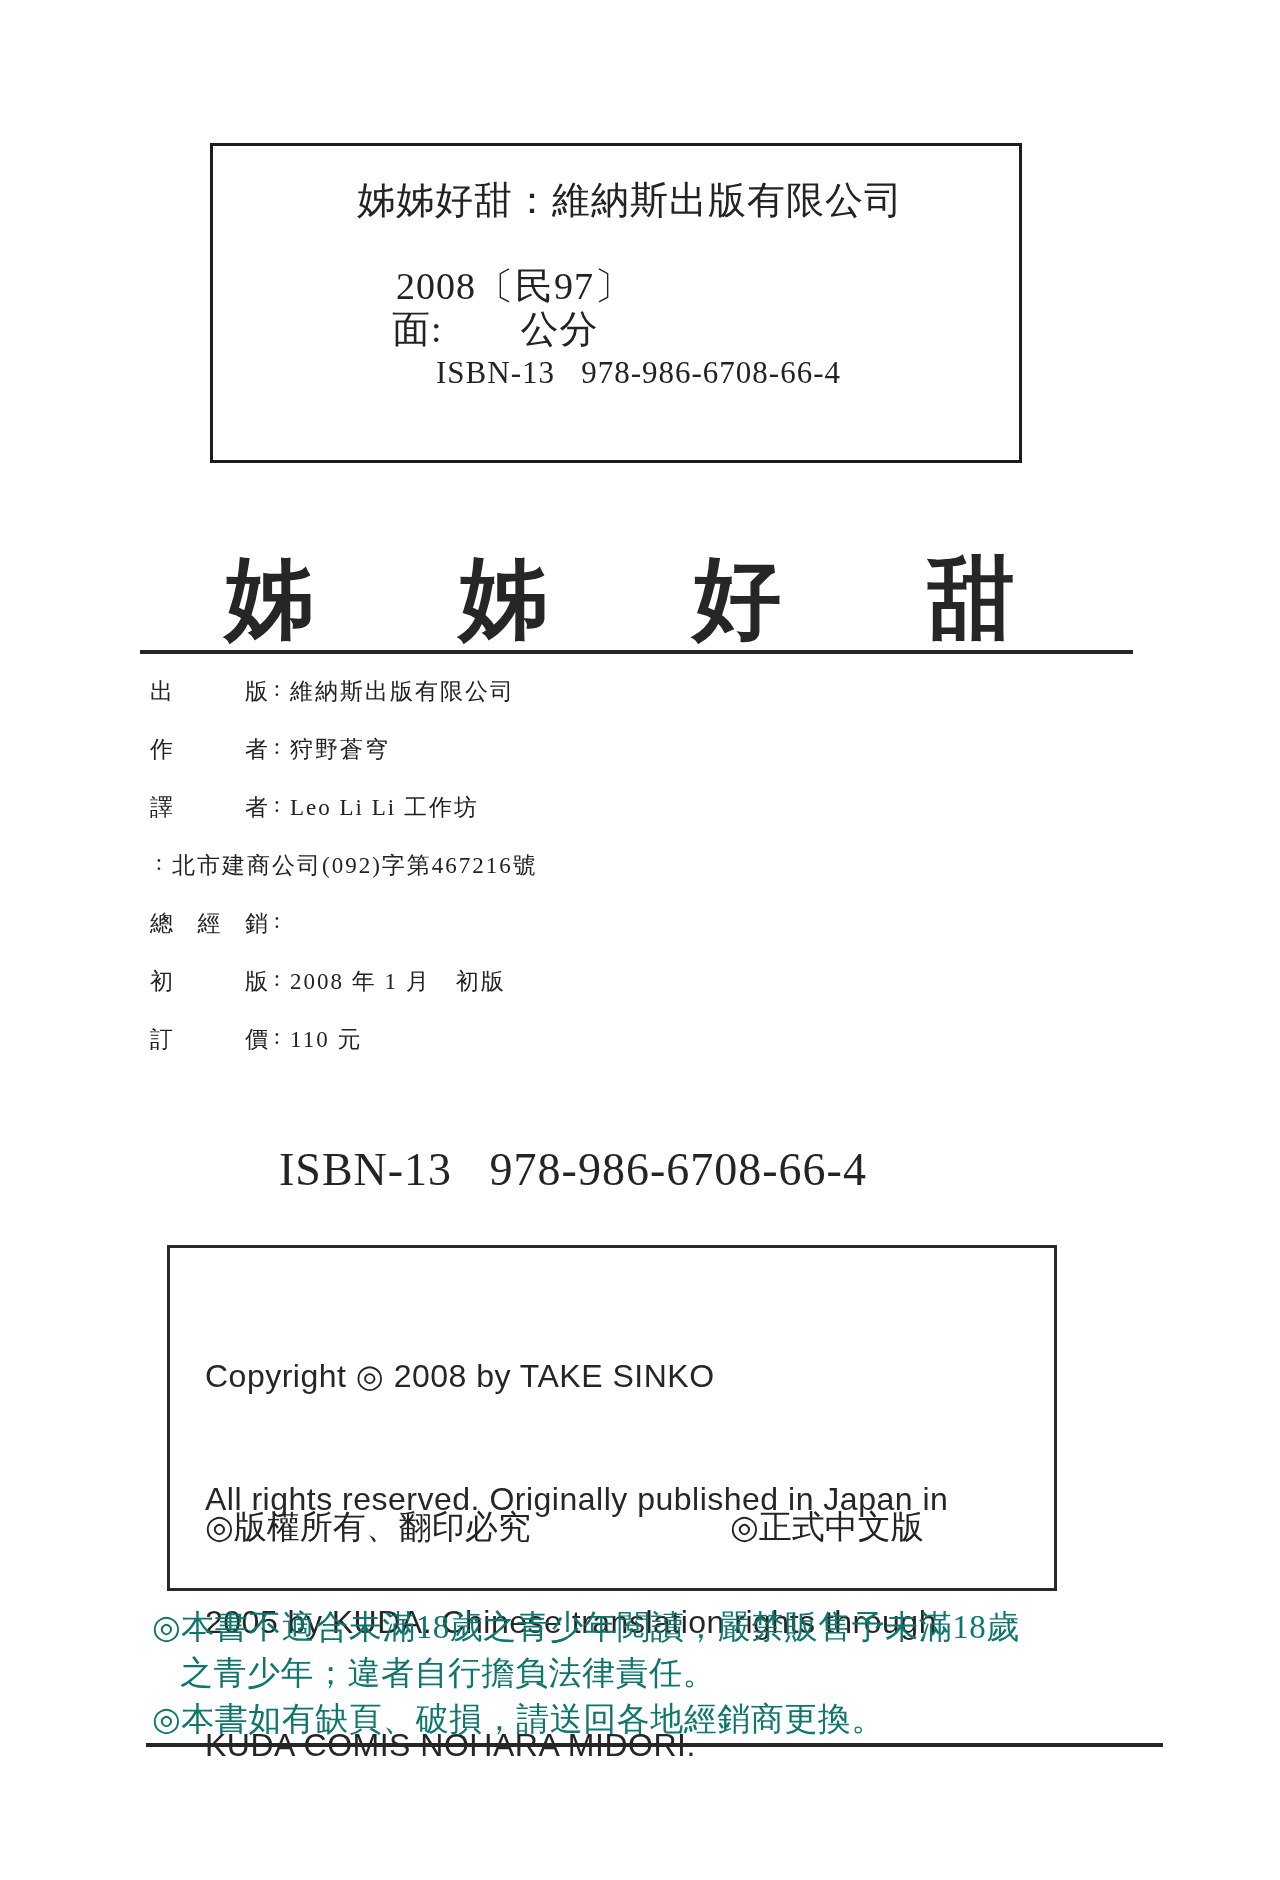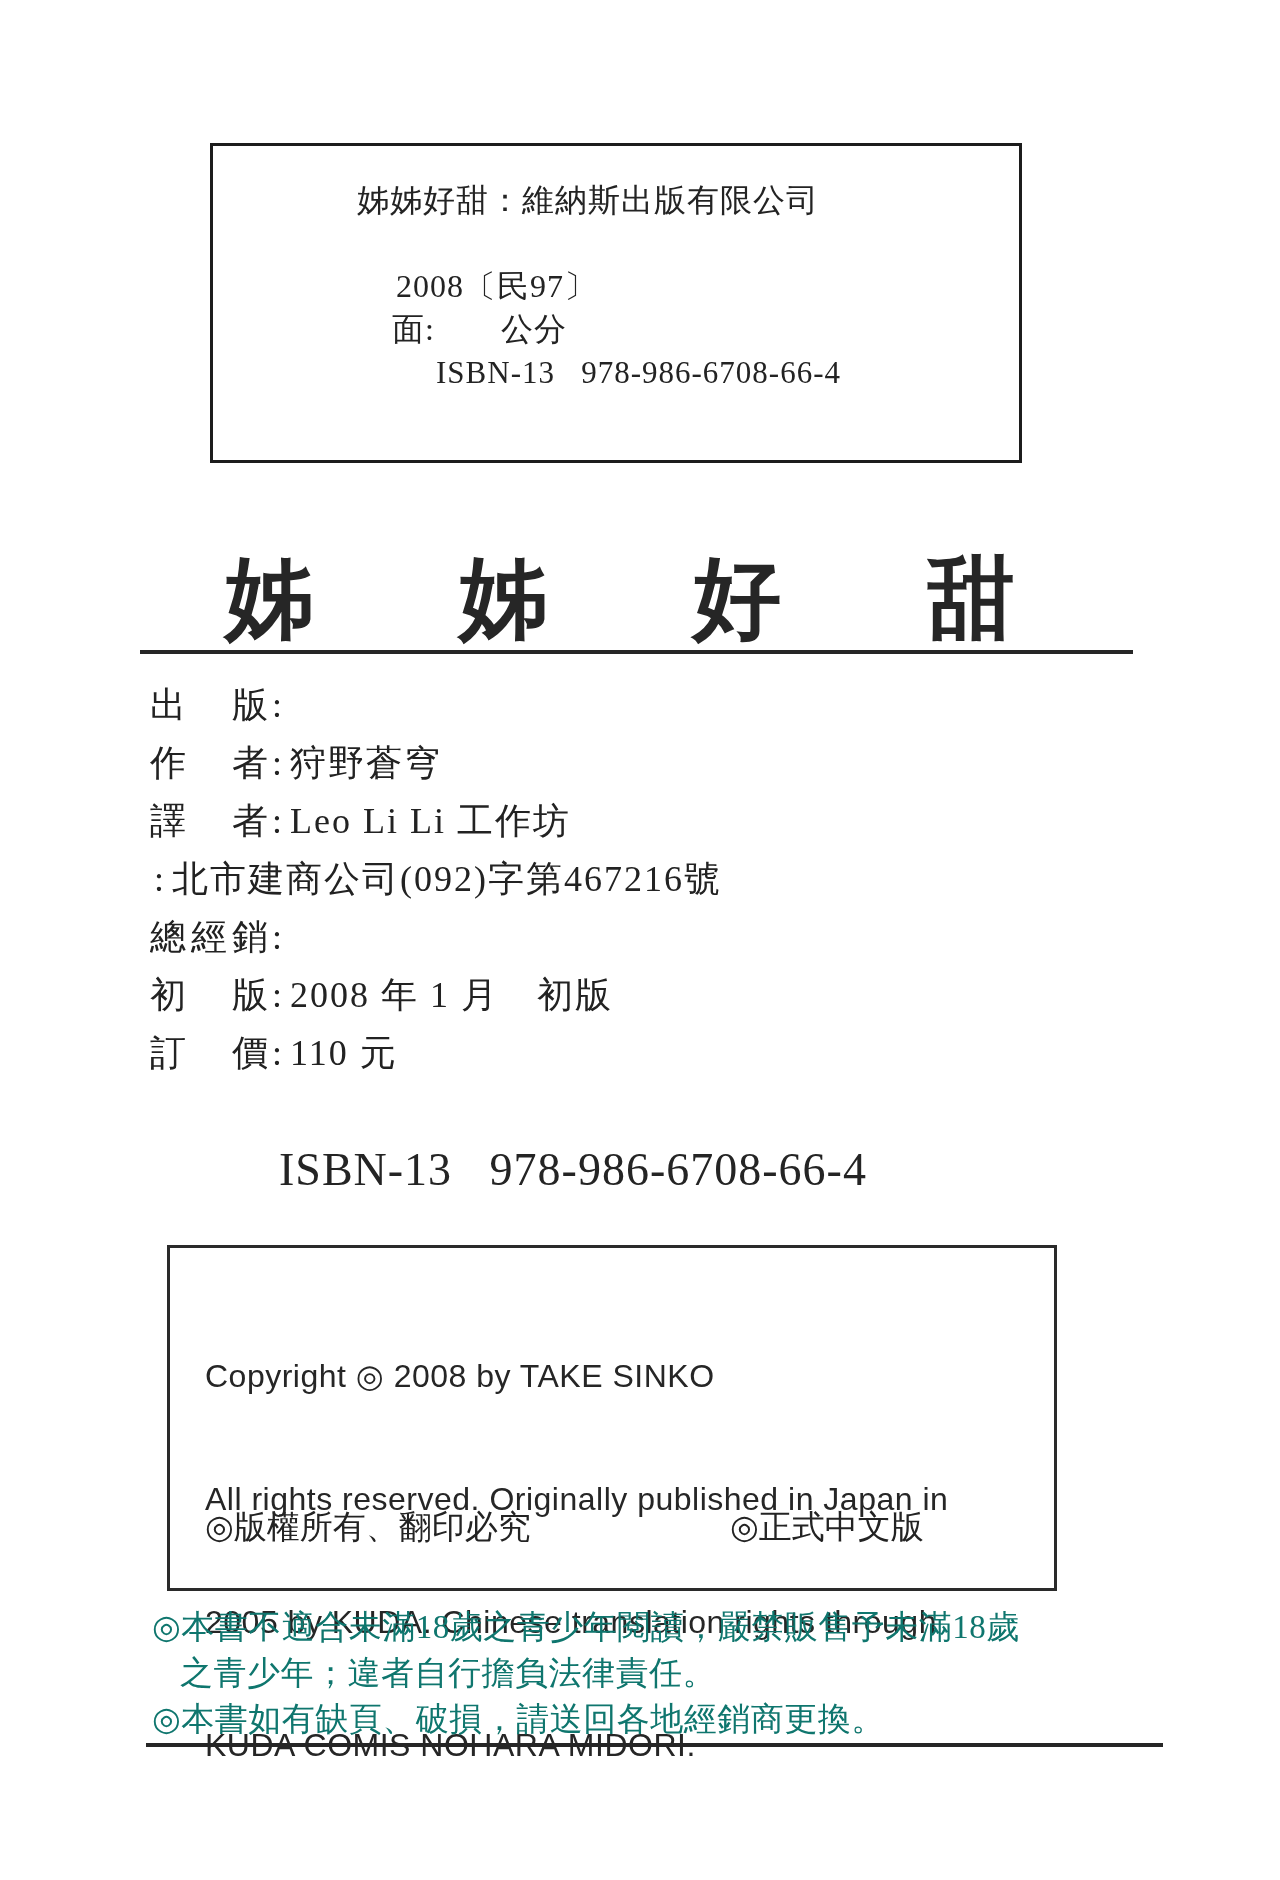--- a/index.html
+++ b/index.html
@@ -12,21 +12,21 @@
     font-family:"Liberation Serif","DejaVu Serif",serif;
     color:#1f1f1f;
   }
   
   .cip-box{
     position:absolute;left:210px;top:143px;width:812px;height:320px;
     border:3px solid #1c1c1c;box-sizing:border-box;
   }
   .cip-line{
     position:absolute;
-    font-size:32px;line-height:43px;letter-spacing:1px;
+    font-size:38px;line-height:43px;letter-spacing:1px;
     white-space:pre;color:#232323;
   }
   .cip-l0{left:144px;top:33px;}
   .cip-l1{left:144px;top:76px;}
   .cip-l2{left:183px;top:119px;}
   .cip-l3{left:179px;top:162px;}
   .cip-l4{left:223px;top:205px;font-size:31px;}
   
   .title-row{
     position:absolute;left:225px;top:548px;width:790px;height:100px;
@@ -37,22 +37,22 @@
     font-family:"Liberation Serif","DejaVu Serif",serif;
     transform:scaleY(1.02);
   }
   .title-rule{
     position:absolute;left:140px;top:650px;width:993px;height:4px;
     background:#262626;
   }
   
   .pub-list{position:absolute;left:150px;top:676px;width:840px;}
   .pub-row{
-    display:flex;align-items:center;height:58px;
-    font-size:36px;color:#222;
+    display:flex;height:58px;
+    font-size:23px;color:#222;
   }
   .pub-label{
     width:118px;display:inline-block;
     text-align:justify;text-align-last:justify;
     letter-spacing:0;
   }
   .pub-colon{width:18px;text-align:center;}
   .pub-value{margin-left:4px;letter-spacing:2px;white-space:pre;}
   
   .isbn-line{
@@ -108,20 +108,21 @@
     <span class="title-char">姊</span>
     <span class="title-char">好</span>
     <span class="title-char">甜</span>
   </div>
   <div class="title-rule"></div>
 
   <div class="pub-list">
     <div class="pub-row">
       <span class="pub-label">出版</span>
         <span class="pub-colon">:</span>
+        <span class="pub-value">維納斯出版有限公司</span>
     </div>
     <div class="pub-row">
       <span class="pub-label">作者</span>
         <span class="pub-colon">:</span>
         <span class="pub-value">狩野蒼穹</span>
     </div>
     <div class="pub-row">
       <span class="pub-label">譯者</span>
         <span class="pub-colon">:</span>
         <span class="pub-value">Leo Li Li 工作坊</span>

